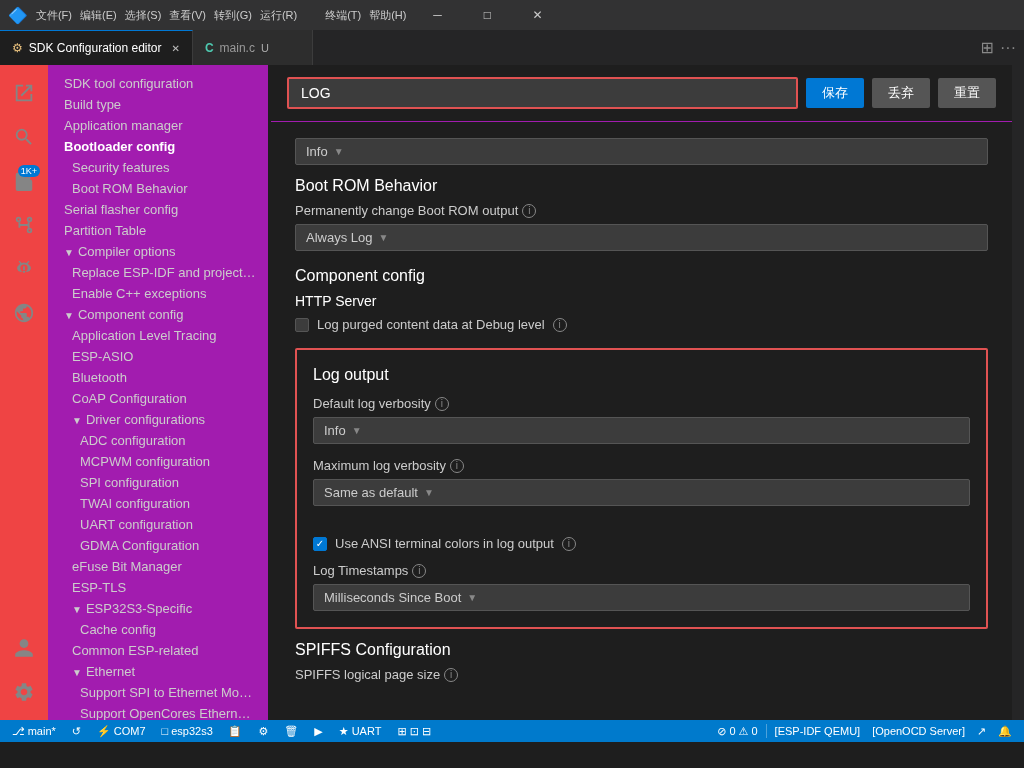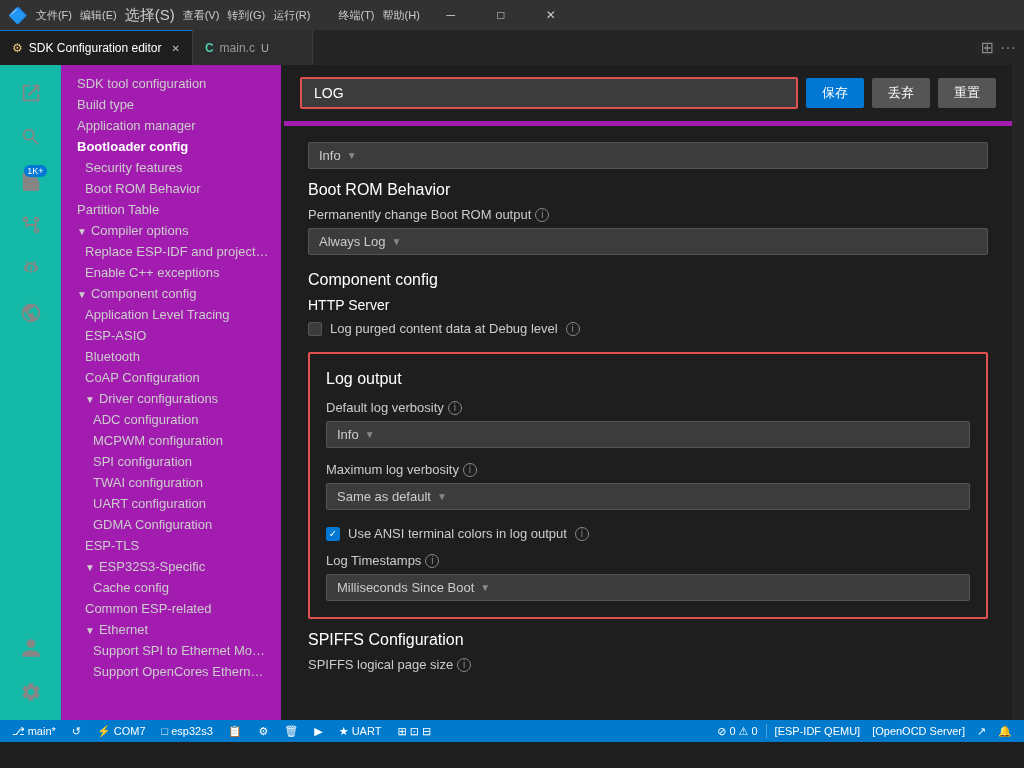--- a/index.html
+++ b/index.html
@@ -16,42 +16,42 @@
     .tabbar { background: #252526; height: 35px; display: flex; align-items: stretch; }
     .tab { display: flex; align-items: center; padding: 0 12px; gap: 6px; cursor: pointer; font-size: 12px; border-right: 1px solid #3c3c3c; min-width: 120px; }
     .tab.active { background: #1e1e1e; color: #ffffff; border-top: 1px solid #0078d4; }
     .tab.inactive { background: #2d2d2d; color: #999; }
     .tab-close { font-size: 10px; opacity: 0.7; margin-left: 4px; }
 
     
     .main-layout { display: flex; height: calc(768px - 30px - 26px - 35px - 22px); }
 
     
-    .activitybar { width: 61px; background: #14b8a6; display: flex; flex-direction: column; align-items: center; padding: 8px 0; gap: 4px; }
+    .activitybar { width: 48px; background: #ef4444; display: flex; flex-direction: column; align-items: center; padding: 8px 0; gap: 4px; }
     .activity-icon { width: 40px; height: 40px; display: flex; align-items: center; justify-content: center; cursor: pointer; border-radius: 4px; color: #858585; font-size: 20px; position: relative; }
     .activity-badge { position: absolute; top: 4px; right: 4px; background: #0078d4; color: white; border-radius: 8px; font-size: 9px; padding: 1px 3px; }
     .activity-bottom { margin-top: auto; }
 
     
     .sidebar { width: 220px; background: #a21caf; overflow-y: auto; padding: 8px 0; }
     .sidebar::-webkit-scrollbar { width: 6px; }
     .sidebar::-webkit-scrollbar-thumb { background: #555; }
     .sidebar-item { padding: 3px 12px 3px 16px; cursor: pointer; color: #cccccc; white-space: nowrap; overflow: hidden; text-overflow: ellipsis; font-size: 13px; }
     .sidebar-item.active { color: #ffffff; font-weight: bold; }
     .sidebar-item.indent1 { padding-left: 24px; }
     .sidebar-item.indent2 { padding-left: 32px; }
     .expand-icon { display: inline-block; margin-right: 4px; font-size: 10px; }
 
     
     .content { flex: 1; background: #1e1e1e; overflow-y: auto; padding: 0; }
     .content::-webkit-scrollbar { width: 6px; }
     .content::-webkit-scrollbar-thumb { background: #555; }
 
     
-    .search-bar { padding: 12px 16px; display: flex; align-items: center; gap: 8px; border-bottom: 5px solid #a21caf; }
+    .search-bar { padding: 12px 16px; display: flex; align-items: center; gap: 8px; border-bottom: 1px solid #a21caf; }
     .search-input-wrapper { flex: 1; }
     .search-input { width: 100%; background: #3c3c3c; border: 2px solid #e05252; color: #ffffff; padding: 6px 12px; font-size: 14px; outline: none; border-radius: 2px; }
     .action-btn { padding: 6px 16px; border: none; cursor: pointer; border-radius: 2px; font-size: 13px; color: #ffffff; font-family: Liberation Serif, serif; }
     .btn-save { background: #0078d4; }
     .btn-discard { background: #555; }
     .btn-reset { background: #555; }
 
     
     .config-content { padding: 16px 24px; }
     .dropdown-arrow { color: #888; font-size: 10px; }
@@ -80,21 +80,21 @@
 
     .top-dropdown { margin-bottom: 8px; }
   </style>
 </head>
 <body>
 
 <div class="titlebar">
   <span class="titlebar-icon">🔷</span>
   <span style="font-size:11px; color:#ccc;">文件(F)</span>
   <span style="font-size:11px; color:#ccc;">编辑(E)</span>
-  <span style="font-size:15px; color:#ccc;">选择(S)</span>
+  <span style="font-size:11px; color:#ccc;">选择(S)</span>
   <span style="font-size:11px; color:#ccc;">查看(V)</span>
   <span style="font-size:11px; color:#ccc;">转到(G)</span>
   <span style="font-size:11px; color:#ccc;">运行(R)</span>
   <span style="font-size:11px; color:#ccc;margin-left:20px;">终端(T)</span>
   <span style="font-size:11px; color:#ccc;">帮助(H)</span>
   <div class="titlebar-controls">
     <div class="titlebar-btn">─</div>
     <div class="titlebar-btn">□</div>
     <div class="titlebar-btn close">✕</div>
   </div>
@@ -164,20 +164,21 @@
     </div>
   </div>
 
   <div class="sidebar">
     <div class="sidebar-item">SDK tool configuration</div>
     <div class="sidebar-item">Build type</div>
     <div class="sidebar-item">Application manager</div>
     <div class="sidebar-item active">Bootloader config</div>
     <div class="sidebar-item indent1">Security features</div>
     <div class="sidebar-item indent1">Boot ROM Behavior</div>
+    <div class="sidebar-item">Serial flasher config</div>
     <div class="sidebar-item">Partition Table</div>
     <div class="sidebar-item">
       <span class="expand-icon">▼</span><span>Compiler options</span>
     </div>
     <div class="sidebar-item indent1">Replace ESP-IDF and project paths in binaries</div>
     <div class="sidebar-item indent1">Enable C++ exceptions</div>
     <div class="sidebar-item">
       <span class="expand-icon">▼</span><span>Component config</span>
     </div>
     <div class="sidebar-item indent1">Application Level Tracing</div>
@@ -186,20 +187,21 @@
     <div class="sidebar-item indent1">CoAP Configuration</div>
     <div class="sidebar-item indent1">
       <span class="expand-icon">▼</span><span>Driver configurations</span>
     </div>
     <div class="sidebar-item indent2">ADC configuration</div>
     <div class="sidebar-item indent2">MCPWM configuration</div>
     <div class="sidebar-item indent2">SPI configuration</div>
     <div class="sidebar-item indent2">TWAI configuration</div>
     <div class="sidebar-item indent2">UART configuration</div>
     <div class="sidebar-item indent2">GDMA Configuration</div>
+    <div class="sidebar-item indent1">eFuse Bit Manager</div>
     <div class="sidebar-item indent1">ESP-TLS</div>
     <div class="sidebar-item indent1">
       <span class="expand-icon">▼</span><span>ESP32S3-Specific</span>
     </div>
     <div class="sidebar-item indent2">Cache config</div>
     <div class="sidebar-item indent1">Common ESP-related</div>
     <div class="sidebar-item indent1">
       <span class="expand-icon">▼</span><span>Ethernet</span>
     </div>
     <div class="sidebar-item indent2">Support SPI to Ethernet Module</div>
@@ -260,21 +262,21 @@
           <div class="dropdown-select">
             <span>Info</span>
             <span class="dropdown-arrow">▼</span>
           </div>
         </div>
 
         <div class="section-subtitle">
           <span>Maximum log verbosity</span>
           <span class="info-icon">i</span>
         </div>
-        <div style="margin-bottom: 16px;">
+        <div style="margin-bottom: 30px;">
           <div class="dropdown-select dropdown-select-wide">
             <span>Same as default</span>
             <span class="dropdown-arrow">▼</span>
           </div>
         </div>
 
         <div class="checkbox-row" style="margin-bottom: 12px;">
           <div class="checkbox-checked">✓</div>
           <span class="checkbox-label">Use ANSI terminal colors in log output</span>
           <span class="info-icon">i</span>

